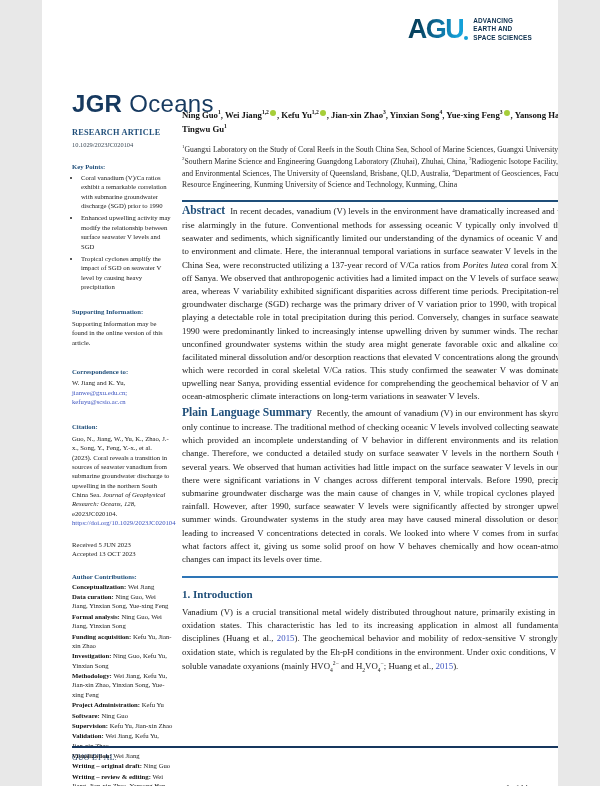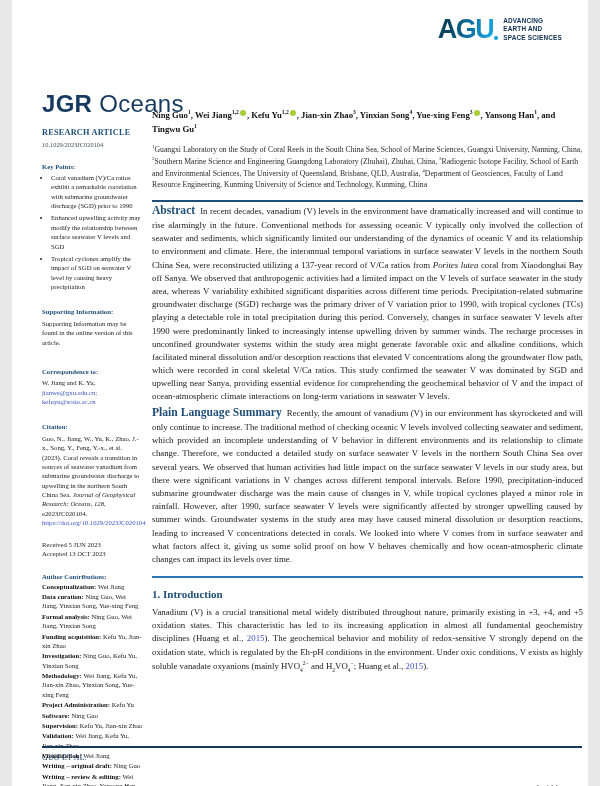--- a/index.html
+++ b/index.html
@@ -1,16 +1,16 @@
 <!DOCTYPE html>
 <html><head>
 <meta charset="utf-8">
 <style>
   html,body{margin:0;padding:0;background:#e8e8e8;}
-  .page{position:relative;width:576px;height:786px;background:#ffffff;margin:0 auto;
+  .page{position:relative;width:516px;height:786px;background:#ffffff;margin:0 auto;
         font-family:"Liberation Serif",serif;color:#1a1a1a;overflow:hidden;}
 
   
   .agu-logo{position:absolute;top:16px;right:26px;display:flex;align-items:center;}
   .agu-text{font-family:"Liberation Sans",sans-serif;font-weight:bold;font-size:27px;letter-spacing:-1.5px;
             background:linear-gradient(100deg,#07425f 20%,#0d6e9c 55%,#14a0d8 90%);
             -webkit-background-clip:text;background-clip:text;color:transparent;line-height:1;}
   .agu-dot{width:4px;height:4px;border-radius:50%;background:#14a0d8;align-self:flex-end;margin:0 5px 3px 1px;}
   .agu-tagline{font-family:"Liberation Sans",sans-serif;font-weight:bold;font-size:6.4px;
                color:#0b2e4d;line-height:1.3;letter-spacing:.2px;}

